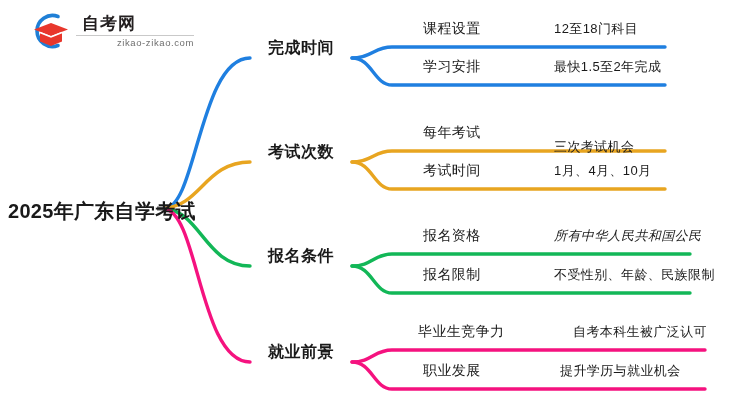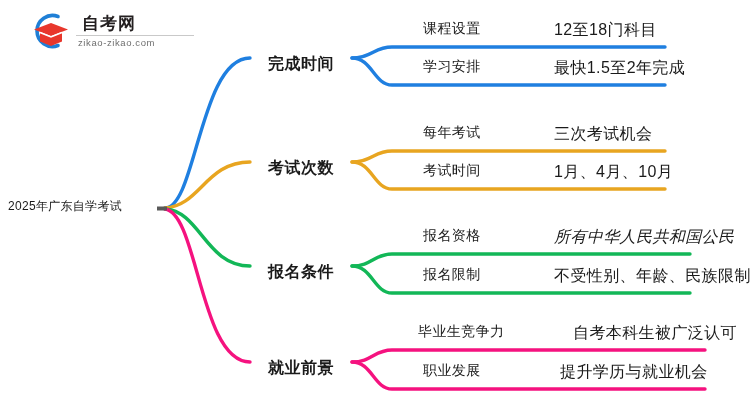--- a/index.html
+++ b/index.html
@@ -18,34 +18,35 @@
   .logo-mark{position:relative;width:46px;height:40px;flex:0 0 auto;}
   .logo-text{margin-left:2px;}
   .logo-title{
     font-size:17px;font-weight:bold;color:#231f20;letter-spacing:1px;
     line-height:19px;padding-left:6px;
   }
   .logo-rule{height:1px;background:#c9c9c9;margin:2px 0 1px 0;width:118px;}
   .logo-sub{
     font-size:9.5px;color:#6f6f6f;letter-spacing:.6px;line-height:11px;
     padding-left:2px;
+    text-align:right;
   }
 
   
   .node{position:absolute;white-space:nowrap;color:#1a1a1a;}
 
   .root-node{
-    font-size:12px;font-weight:normal;letter-spacing:.3px;
+    font-size:20px;font-weight:bold;letter-spacing:.3px;
     left:8px;top:198px;
   }
   .branch-node{
-    font-size:16px;font-weight:bold;letter-spacing:.5px;margin-top:16px;
+    font-size:16px;font-weight:bold;letter-spacing:.5px;
   }
   .leaf-key{font-size:14px;letter-spacing:.4px;}
-  .leaf-val{font-size:16px;letter-spacing:.4px;}
+  .leaf-val{font-size:13px;letter-spacing:.4px;}
 </style>
 </head>
 <body>
 
 <div id="mindmap">
 
   <svg class="links" viewBox="0 0 750 410" xmlns="http://www.w3.org/2000/svg">
 
     <g>
       <path d="M165,208 C196,208 200,58 250,58" fill="none" stroke="#1f7fe0" stroke-width="3.4" stroke-linecap="round"></path>
@@ -97,21 +98,21 @@
   <div class="node branch-node" style="left:268px;top:246px;">报名条件</div>
   <div class="node branch-node" style="left:268px;top:342px;">就业前景</div>
 
   <div class="node leaf-key" style="left:423px;top:20px;">课程设置</div>
   <div class="node leaf-val" style="left:554px;top:20px;">12至18门科目</div>
 
   <div class="node leaf-key" style="left:423px;top:58px;">学习安排</div>
   <div class="node leaf-val" style="left:554px;top:58px;">最快1.5至2年完成</div>
 
   <div class="node leaf-key" style="left:423px;top:124px;">每年考试</div>
-  <div class="node leaf-val" style="left:554px;top:124px;">三次考试机会</div>
+  <div class="node leaf-val" style="left:554px;top:138px;">三次考试机会</div>
 
   <div class="node leaf-key" style="left:423px;top:162px;">考试时间</div>
   <div class="node leaf-val" style="left:554px;top:162px;">1月、4月、10月</div>
 
   <div class="node leaf-key" style="left:423px;top:227px;">报名资格</div>
   <div class="node leaf-val" style="left:554px;top:227px;font-style:italic;">所有中华人民共和国公民</div>
 
   <div class="node leaf-key" style="left:423px;top:266px;">报名限制</div>
   <div class="node leaf-key" style="left:418px;top:323px;">毕业生竞争力</div>
 

